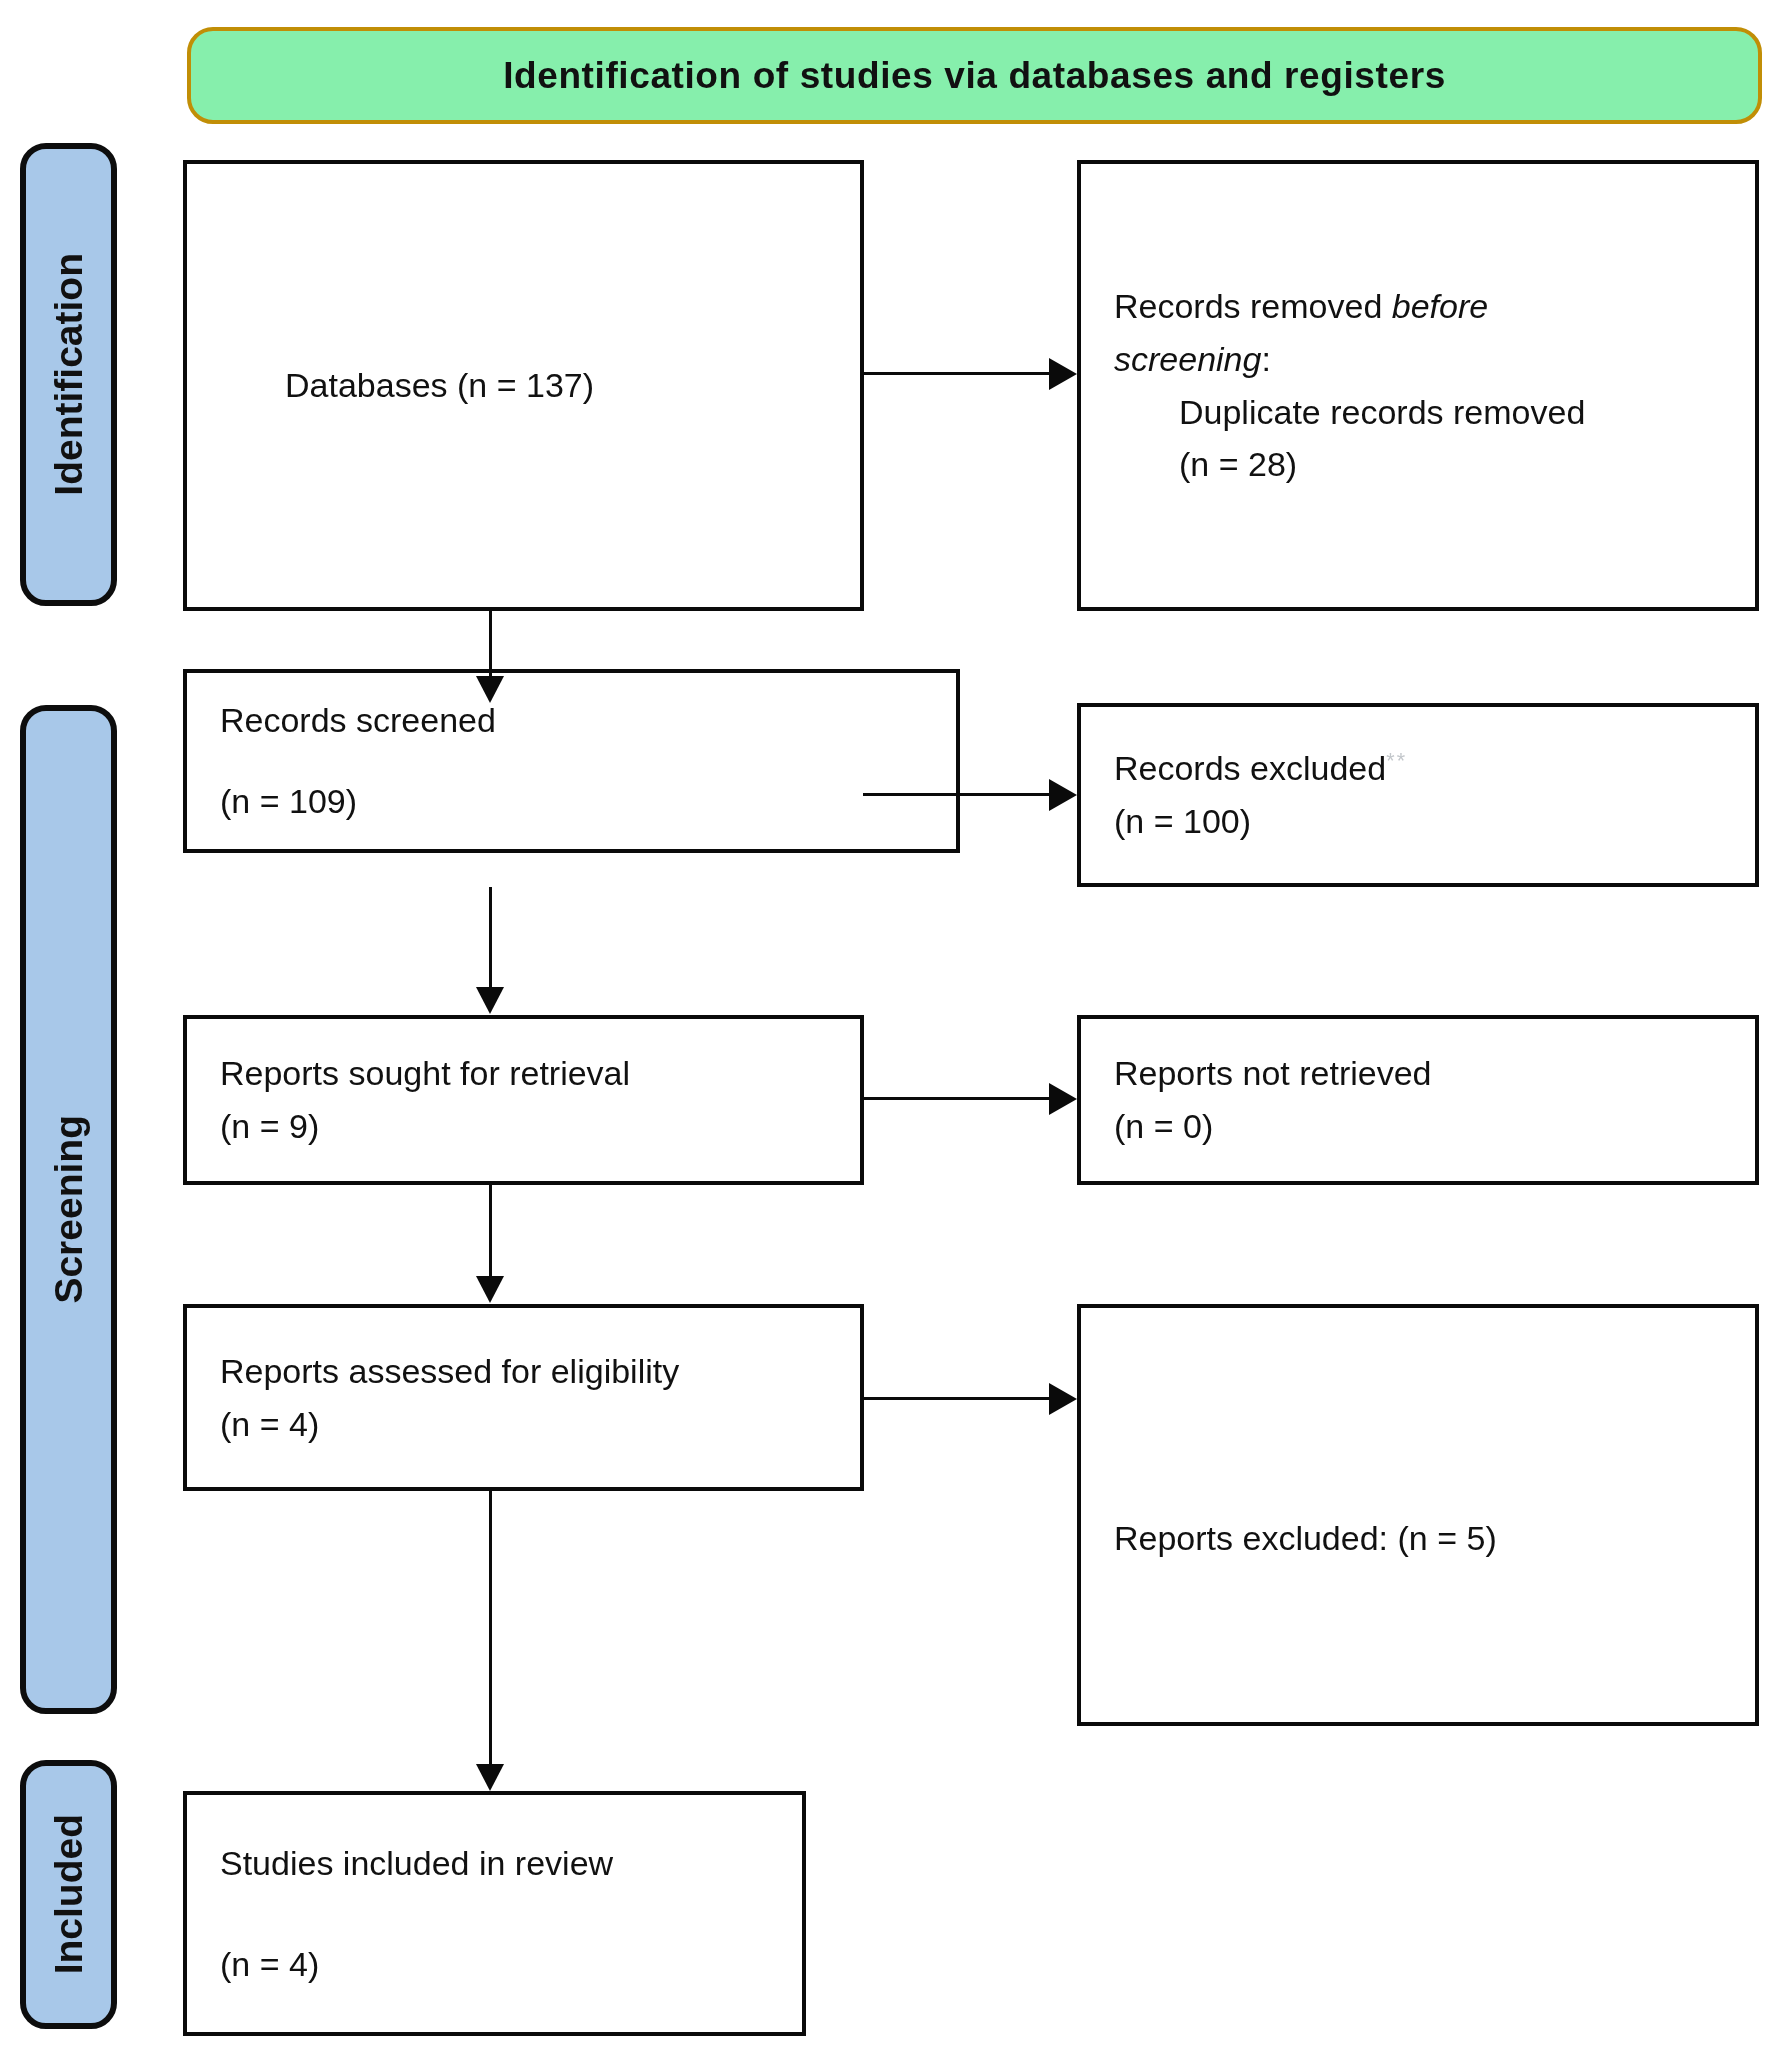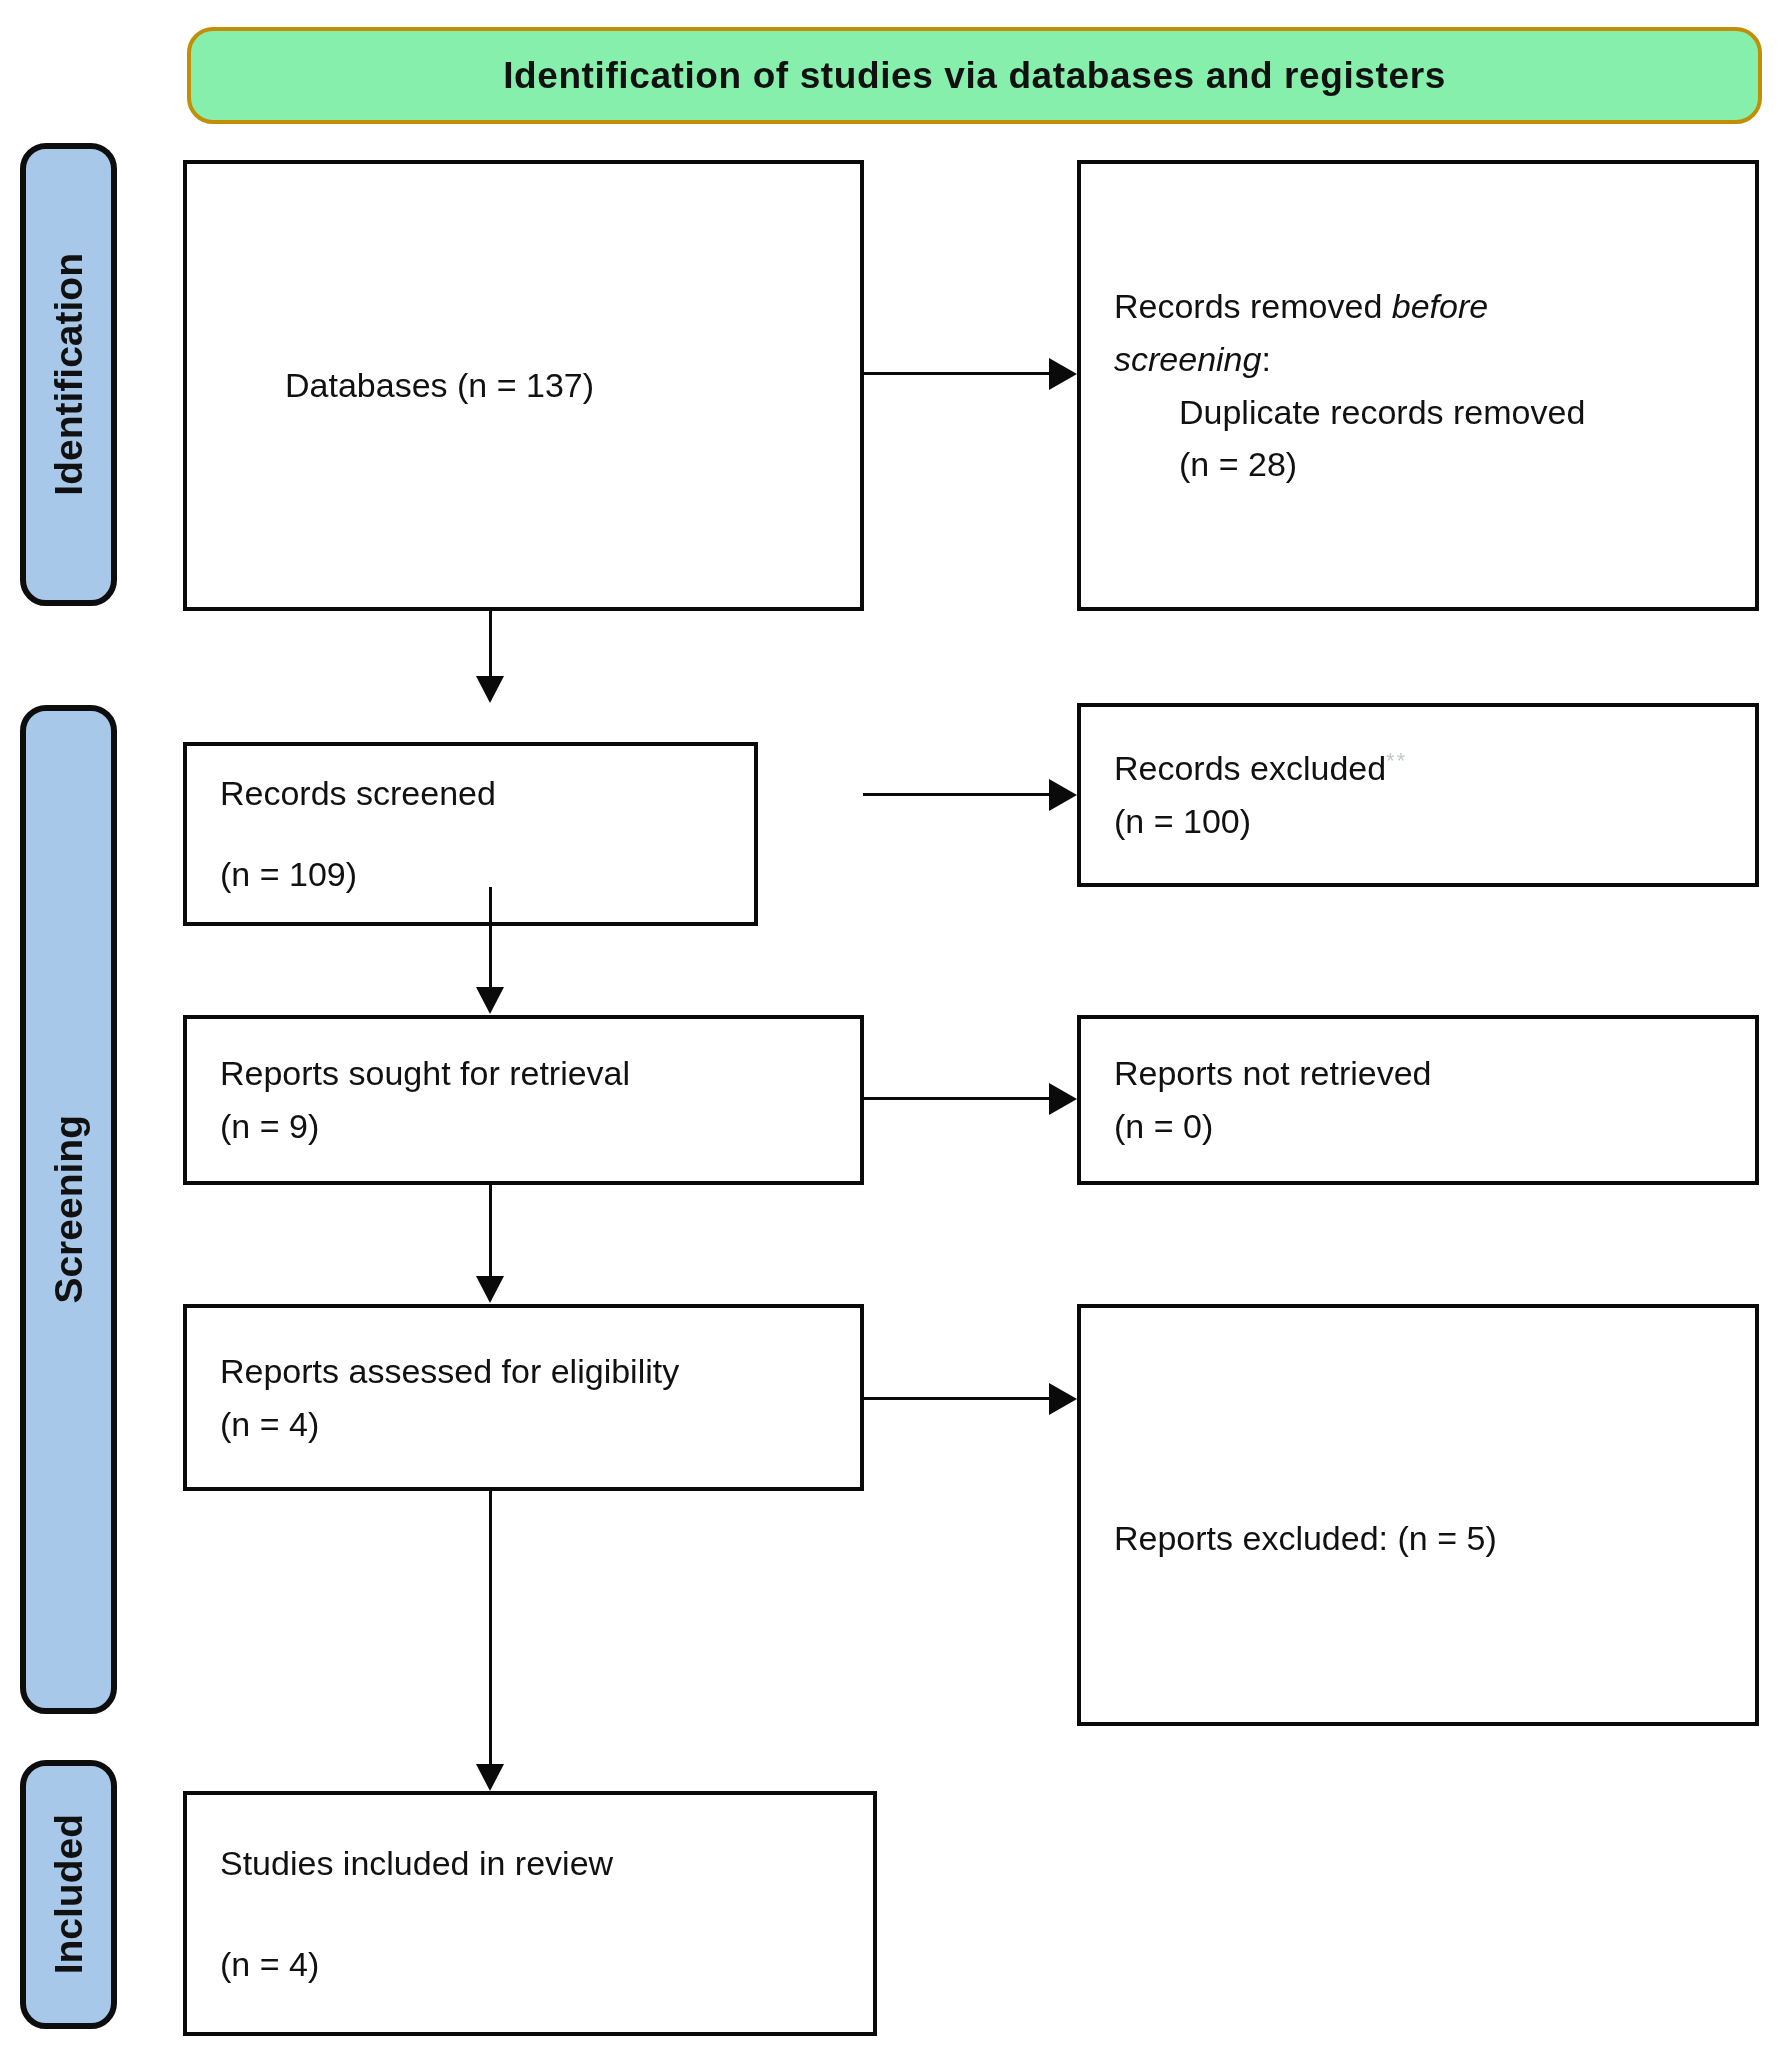--- a/index.html
+++ b/index.html
@@ -62,28 +62,28 @@
   .box em { font-style: italic; }
   sup.faint {
     color: #c3c7cb;
     font-size: 21.5px;
     vertical-align: super;
     letter-spacing: 2.3px;
   }
 
   .box-a { left: 183px;  top: 160px;  width: 681px; height: 451px; }
   .box-f { left: 1077px; top: 160px;  width: 682px; height: 451px; }
-  .box-b { left: 183px;  top: 742px; width: 575px; height: 184px; gap: 28px; }
+  .box-b { left: 183px;  top: 669px; width: 777px; height: 184px; gap: 28px; }
   .box-g { left: 1077px; top: 703px; width: 682px; height: 184px; }
   .box-c { left: 183px;  top: 1015px; width: 681px; height: 170px; }
   .box-h { left: 1077px; top: 1015px; width: 682px; height: 170px; }
   .box-d { left: 183px;  top: 1304px; width: 681px; height: 187px; }
   .box-i { left: 1077px; top: 1304px; width: 682px; height: 422px; }
   .box-i .line { transform: translateY(23px); }
-  .box-e { left: 183px;  top: 1791px; width: 694px; height: 245px; gap: 48px; }
+  .box-e { left: 183px;  top: 1791px; width: 623px; height: 245px; gap: 48px; }
 
   
   .arrow-shaft-h { position: absolute; height: 3.4px; background: #0a0a0a; }
   .arrow-shaft-v { position: absolute; width: 3.4px;  background: #0a0a0a; }
   .head-right {
     position: absolute; width: 0; height: 0;
     border-top: 16px solid transparent;
     border-bottom: 16px solid transparent;
     border-left: 28px solid #0a0a0a;
   }

